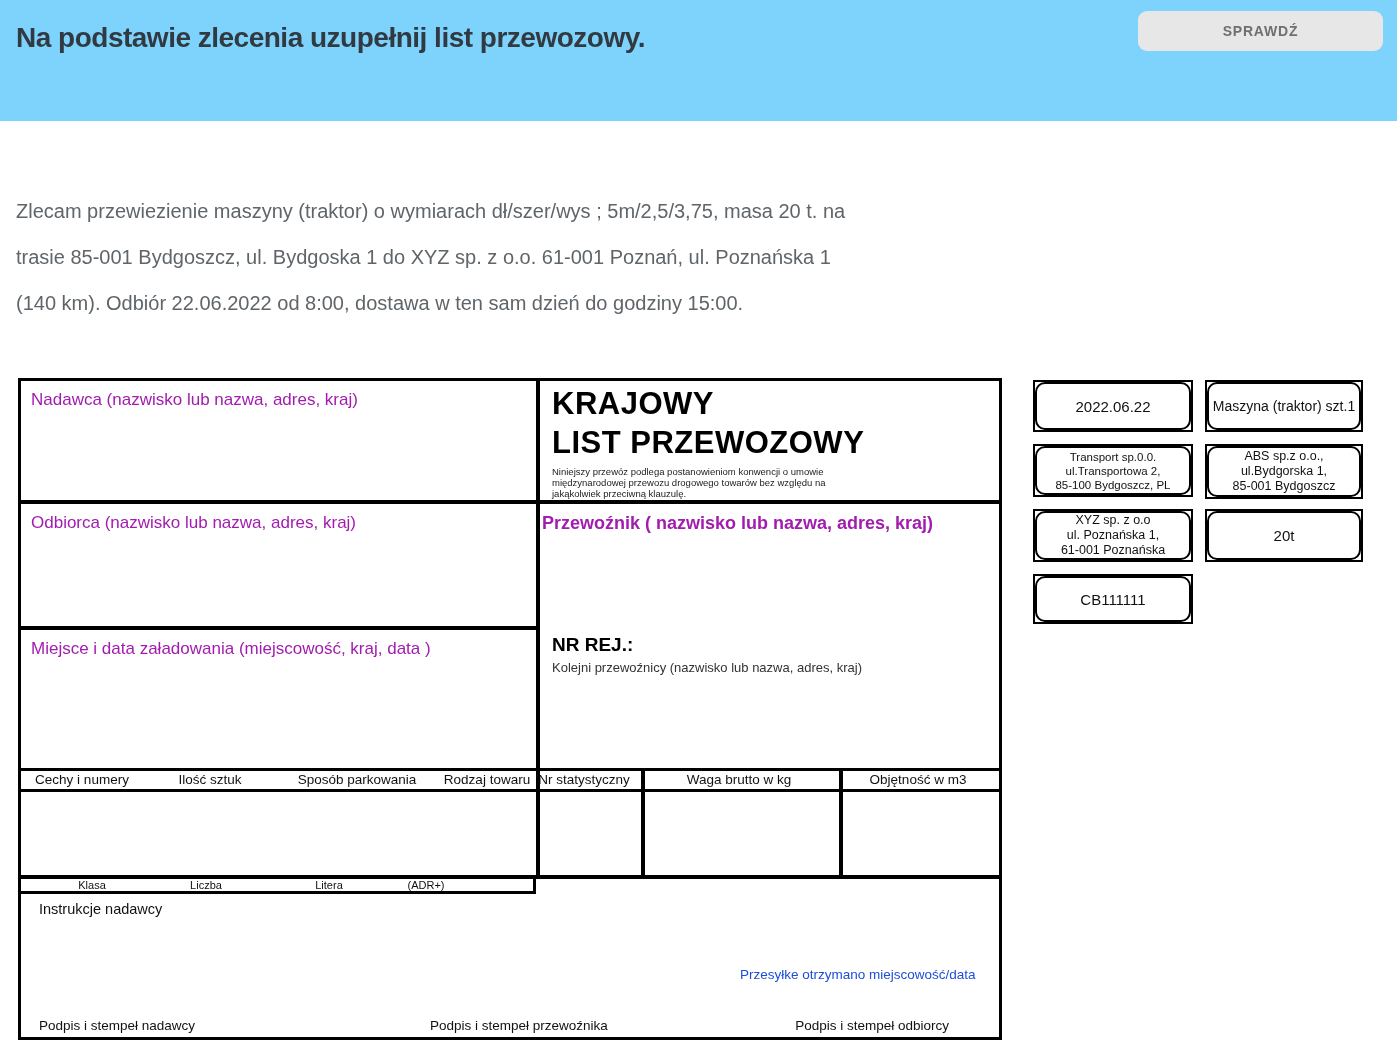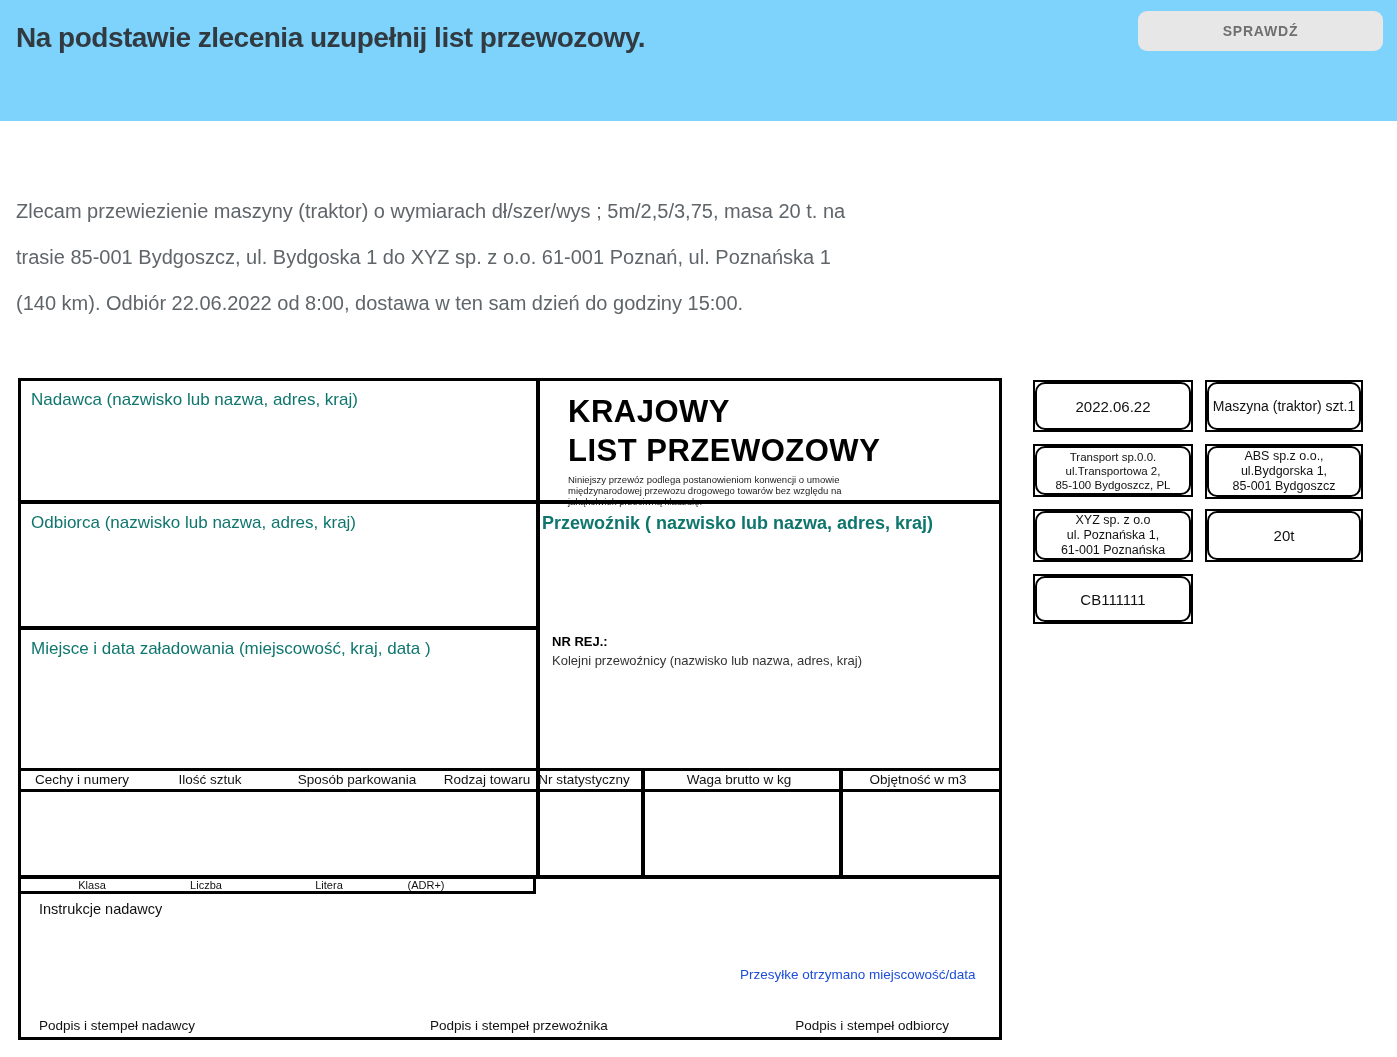--- a/index.html
+++ b/index.html
@@ -16,31 +16,31 @@
                letter-spacing:0.8px; cursor:pointer; }
 
   
   .order-text { position:absolute; left:16px; top:166px; width:848px;
                 font-size:20px; line-height:46px; color:#5f6569;margin-top:22px; }
 
   
   .waybill { position:absolute; left:18px; top:378px; width:984px; height:662px;
              border:3px solid #000; background:#fff; }
   .cell { position:absolute; }
-  .lbl { font-size:17px; color:#0f766e; }
+  .lbl { font-size:17px; color:#a21caf; }
   #cell-sender    { left:0;     top:0;     width:515px; height:119px; padding:9px 10px; }
   #cell-recipient { left:0;     top:123px; width:515px; height:122px; padding:9px 10px; }
   #cell-loading   { left:0;     top:249px; width:515px; height:138px; padding:9px 10px; }
-  #cell-title     { left:519px; top:0;     width:459px; height:119px; padding:11px 12px;margin-left:16px; }
+  #cell-title     { left:519px; top:0;     width:459px; height:119px; padding:3px 12px; }
   #cell-title .big { font-size:31px; font-weight:700; line-height:39px; color:#000; letter-spacing:0.5px; }
   .disclaimer { margin-top:4px; width:310px; font-size:9.5px; line-height:11px; color:#222; }
   #cell-carrier   { left:519px; top:123px; width:459px; height:210px; padding:9px 2px;border-radius:6px; }
   #cell-carrier .lbl { font-weight:700; font-size:18px; }
   .regno-area { position:absolute; left:0; top:128px; width:100%; height:136px; padding:2px 12px; }
-  .regno-title { font-size:13px; font-weight:700; color:#000; }
+  .regno-title { font-size:19px; font-weight:700; color:#000; }
   .regno-sub { font-size:13px; color:#333; margin-top:4px; }
 
   
   .hl, .vl { position:absolute; background:#000; pointer-events:none; z-index:5; }
   #hl1 { left:0; top:119px; width:978px; height:4px; }
   #hl2 { left:0; top:245px; width:517px; height:4px; }
   #hl3 { left:0; top:387px; width:978px; height:3px; }
   #hl4 { left:0; top:408px; width:978px; height:3px; }
   #hl5 { left:0; top:494px; width:978px; height:4px; }
   #vl-main { left:515px; top:0; width:4px; height:494px; }

